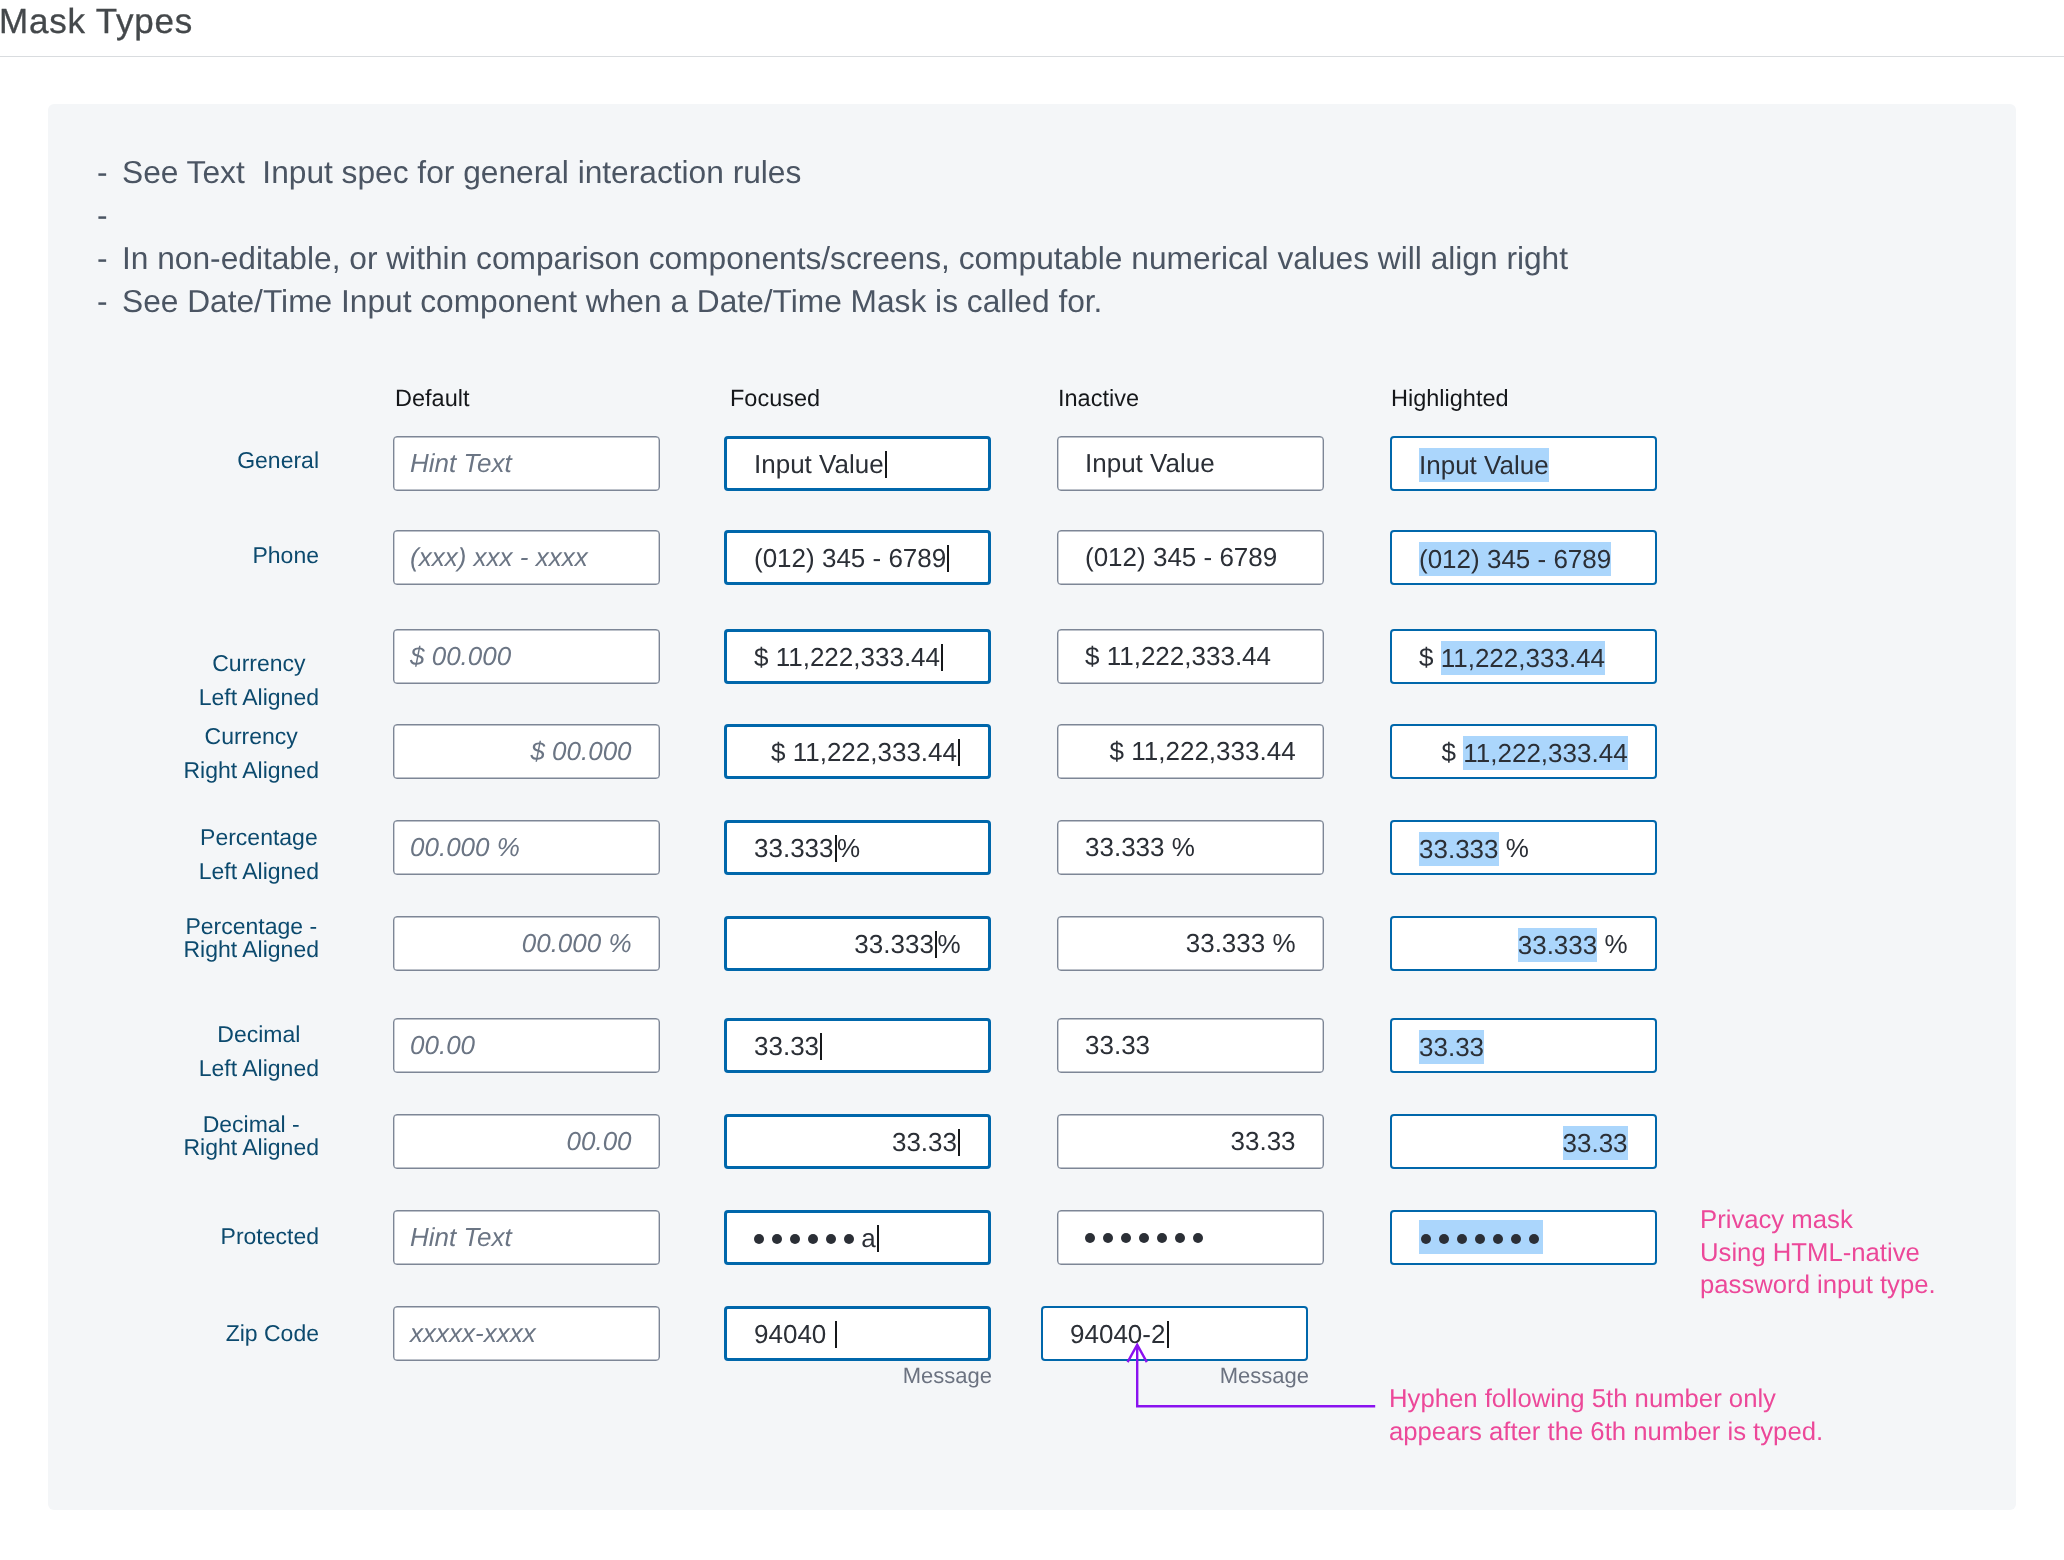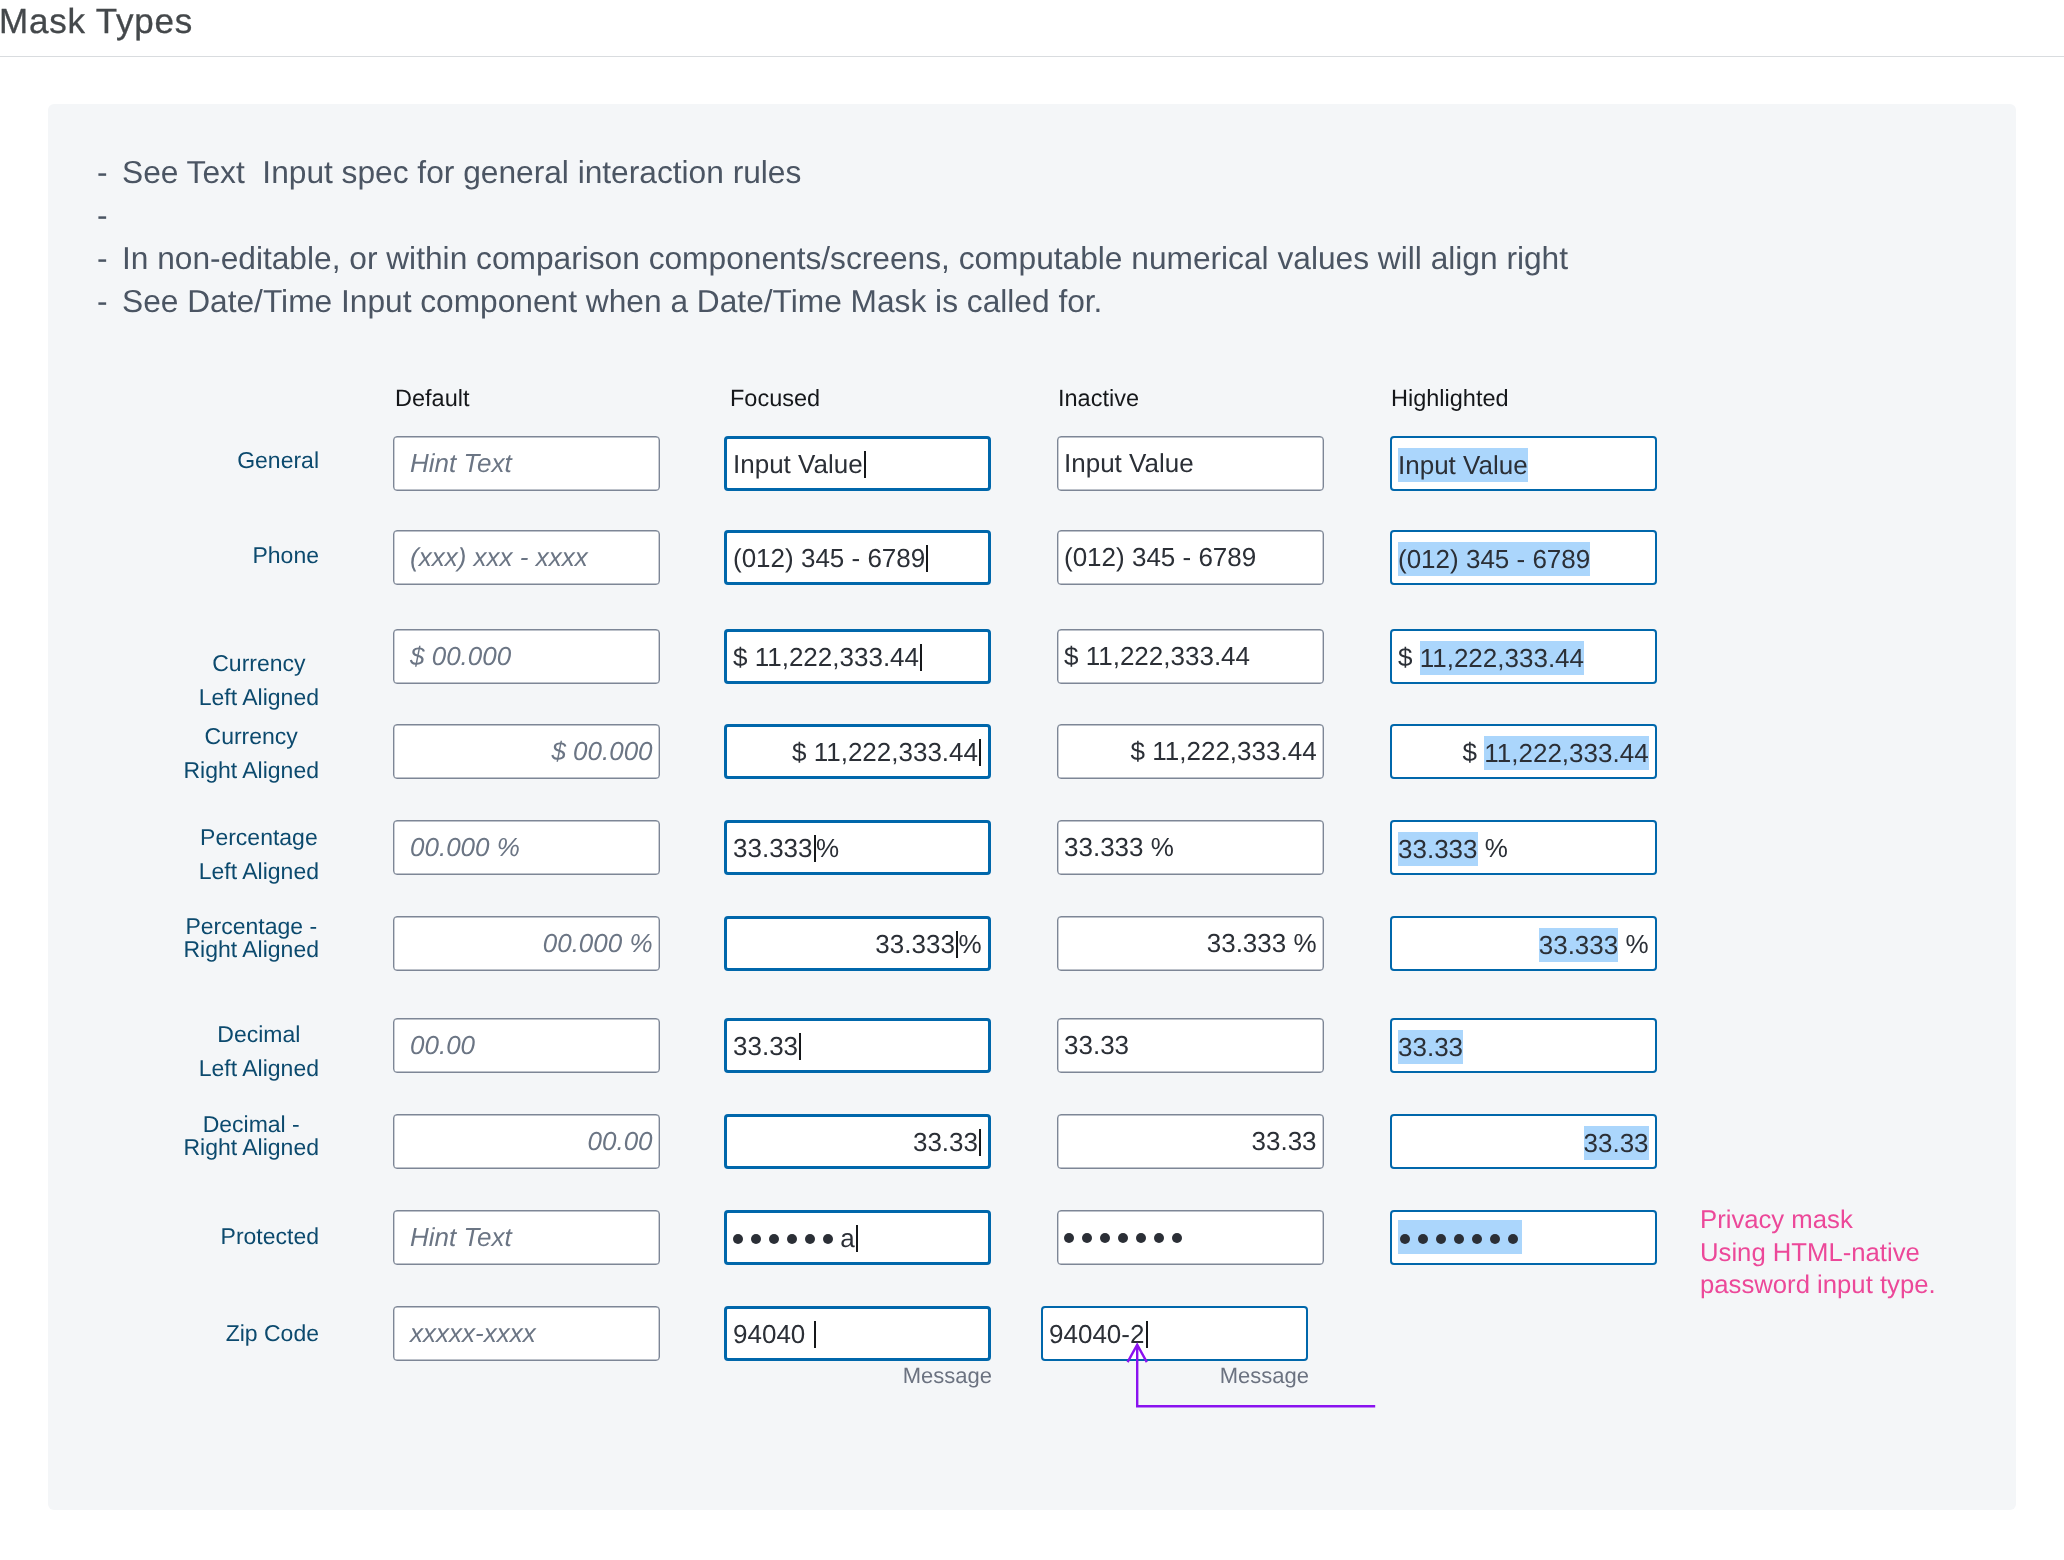--- a/index.html
+++ b/index.html
@@ -10,21 +10,21 @@
   #hr{position:absolute;left:0;top:56px;width:2064px;height:1px;background:#d9dcdf;}
   #panel{position:absolute;left:48px;top:104px;width:1968px;height:1406px;background:#f4f6f8;border-radius:6px;}
   .note{position:absolute;font-size:31.7px;line-height:32px;color:#4b5563;white-space:pre;}
   .dash{position:absolute;font-size:31.7px;line-height:32px;color:#4b5563;}
   .colhead{position:absolute;font-size:23.5px;line-height:27px;color:#15171a;white-space:pre;}
   .rlabel{position:absolute;font-size:23px;line-height:33.5px;color:#0c4a6e;text-align:center;white-space:pre;transform:translateX(-100%);}
   .fld{position:absolute;box-sizing:border-box;background:#ffffff;border-radius:4px;overflow:hidden;}
   .s-default,.s-inactive{border:1.6px solid #7d8696;box-shadow:inset 0 0 0 0.4px #7d8696;}
   .s-focused{border:3.5px solid #0067ab;}
   .s-highlighted,.s-zipfocus{border:2px solid #0067ab;}
-  .txt{position:absolute;left:0;right:0;font-size:26px;line-height:34px;color:#2b2f36;white-space:pre;box-sizing:border-box;padding:0 6px;}
+  .txt{position:absolute;left:0;right:0;font-size:26px;line-height:34px;color:#2b2f36;white-space:pre;box-sizing:border-box;padding:0 27px;}
   .hint{font-style:italic;color:#6b7584;padding-left:16px;}
   .ralign{text-align:right;}
   .hl{background:#abd6fc;padding:1.5px 0 2.5px;}
   .hl .pwdots{margin:0 4px 0 2px;}
   .hl.hl-dots{padding:3.5px 0 0.5px;}
   .caret{display:inline-block;width:2.4px;height:27px;background:#16181a;vertical-align:-5px;margin-left:1.2px;}
   .ann{position:absolute;font-size:25.7px;line-height:32.5px;color:#ec4899;white-space:pre;}
   .msg{position:absolute;font-size:22px;line-height:26px;color:#6b7280;white-space:pre;transform:translateX(-100%);}
   .pwdots{display:inline-block;vertical-align:-1px;position:relative;top:-4px;}
   .pwdot{display:inline-block;width:10px;height:10px;border-radius:50%;background:#2b2f36;margin-right:8px;}
@@ -183,13 +183,15 @@
       <div class="txt" style="top:9.0px"><span>94040-2</span><span class="caret"></span></div>
     </div>
 <div class="msg" style="left:992px;top:1363px">Message</div>
 <div class="msg" style="left:1309px;top:1363px">Message</div>
 <svg id="leader" width="280" height="90" viewBox="0 0 280 90">
  <path d="M27.2 71.3 L27.2 12 M17.6 27.1 L27.2 9.7 L36.8 27.1 M26 71.3 L265.2 71.3" fill="none" stroke="#8a12f0" stroke-width="2.4" stroke-linecap="butt" stroke-linejoin="miter"></path>
 </svg>
 <div class="ann" style="left:1700px;top:1204px">Privacy mask
 Using HTML-native
 password input type.</div>
+<div class="ann" style="left:1389px;top:1383px">Hyphen following 5th number only
+appears after the 6th number is typed.</div>
 </div>
 
 </body></html>

